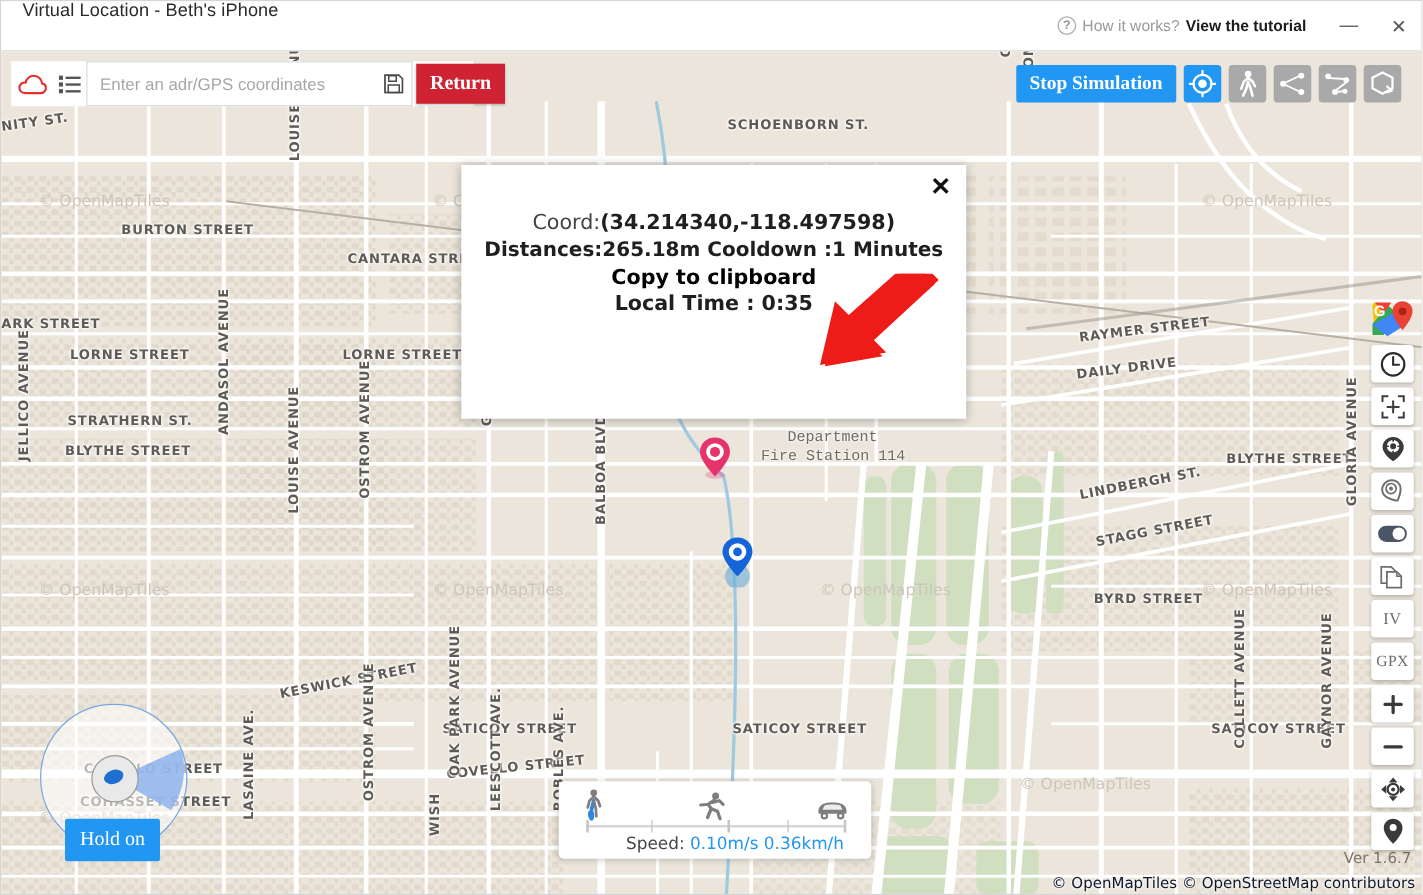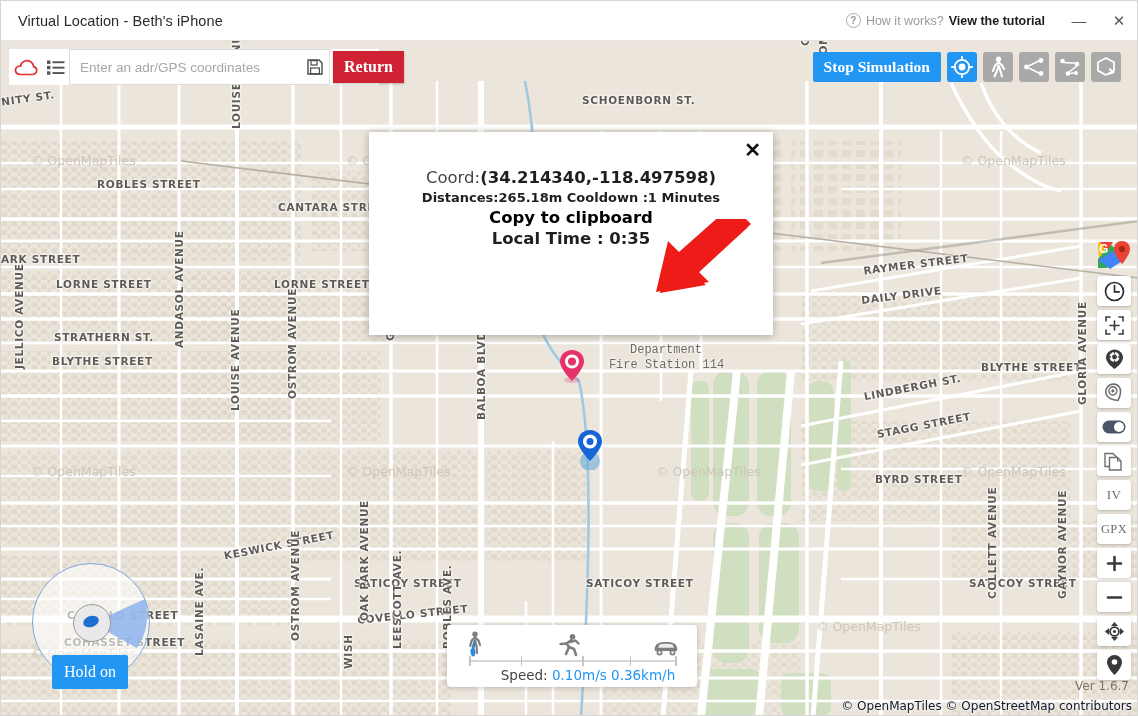--- a/index.html
+++ b/index.html
@@ -16,21 +16,21 @@
     overflow: hidden;
     border: 1px solid #d5d5d5;
   }
 
   
   #titlebar {
     position: absolute; top: 0; left: 0;
     width: 1138px; height: 40px;
     background: #ffffff;
     border-bottom: 1px solid #e2e2e2;
-    display: flex; align-items: center;
+    display: flex; align-items: flex-start;
     z-index: 60;
     gap: 24px;
   }
   #title-text {
     margin-left: 17px;
     font-size: 14.5px;
     color: #2a2a2a;
     letter-spacing: 0.1px;
   }
   #titlebar-right {
@@ -173,21 +173,21 @@
     cursor: pointer; line-height: 1;
     font-family: "Liberation Sans", sans-serif;
   }
   #popup-coord {
     margin-top: 36px;
     font-size: 16.5px; font-weight: bold; color: #1f1f1f;
   }
   #popup-coord .lbl { font-weight: normal; color: #444; }
   #popup-dist {
     margin-top: 3px;
-    font-size: 13px; font-weight: bold; color: #1f1f1f;
+    font-size: 16px; font-weight: bold; color: #1f1f1f;
   }
   #popup-copy {
     margin-top: 3px;
     font-size: 16.5px; color: #000000; cursor: pointer;
     font-weight: bold;
   }
   #popup-time {
     margin-top: 2px;
     font-size: 16.5px; color: #1f1f1f; font-weight: bold;
   }
@@ -451,21 +451,21 @@
     <div class="omt" style="left:960px; top:423px;">© OpenMapTiles</div>
     <div class="omt" style="left:30px;  top:605px;">© OpenMapTiles</div>
     <div class="omt" style="left:815px; top:578px;">© OpenMapTiles</div>
 
     <div class="plabel" style="left:605px; top:302px; width:120px;">Department</div>
     <div class="plabel" style="left:598px; top:317px; width:135px;">Fire Station 114</div>
 
     <div id="street-labels">
         <div class="slabel" style="left: 581px; top: 53px;">SCHOENBORN ST.</div>
         <div class="slabel" style="left: 0px; top: 51px; transform: rotate(-8deg);">NITY ST.</div>
-        <div class="slabel" style="left: 96px; top: 137px;">ROBLES STREET</div>
+        <div class="slabel" style="left: 96px; top: 137px;">BURTON STREET</div>
         <div class="slabel" style="left: 277px; top: 160px;">CANTARA STREET</div>
         <div class="slabel" style="left: 0px; top: 212px;">ARK STREET</div>
         <div class="slabel" style="left: 55px; top: 237px;">LORNE STREET</div>
         <div class="slabel" style="left: 273px; top: 237px;">LORNE STREET</div>
         <div class="slabel" style="left: 53px; top: 290px;">STRATHERN ST.</div>
         <div class="slabel" style="left: 51px; top: 314px;">BLYTHE STREET</div>
         <div class="slabel" style="left: 862px; top: 217px; transform: rotate(-7deg);">RAYMER STREET</div>
         <div class="slabel" style="left: 860px; top: 248px; transform: rotate(-7deg);">DAILY DRIVE</div>
         <div class="slabel" style="left: 980px; top: 320px;">BLYTHE STREET</div>
         <div class="slabel" style="left: 862px; top: 340px; transform: rotate(-11deg);">LINDBERGH ST.</div>

